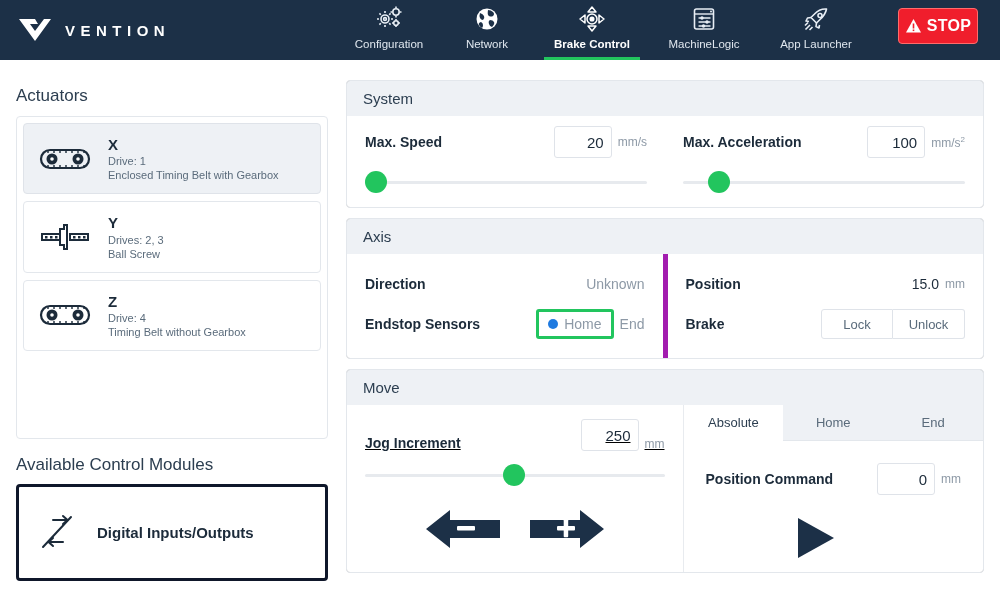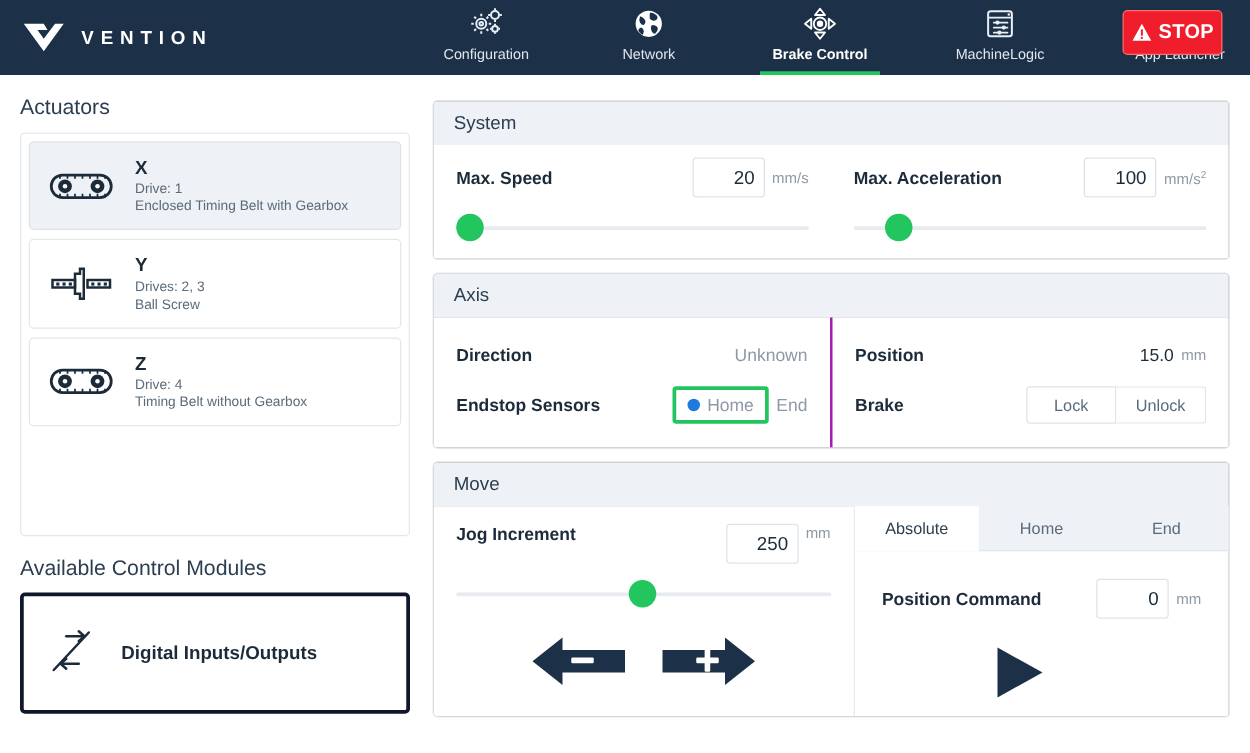--- a/index.html
+++ b/index.html
@@ -27,21 +27,20 @@
     font-weight: bold;
     letter-spacing: 5.5px;
   }
   .nav-items {
     position: absolute;
     left: 340px;
     top: 0;
     height: 60px;
     display: flex;
     align-items: flex-start;
-    gap: 32px;
   }
   .nav-item {
     position: relative;
     height: 60px;
     width: 98px;
     padding-top: 4px;
     display: flex;
     flex-direction: column;
     align-items: center;
     justify-content: flex-start;
@@ -79,21 +78,21 @@
   }
   .stop-btn .stop-text {
     color: #ffffff;
     font-size: 16px;
     font-weight: bold;
     letter-spacing: 0.3px;
   }
 
   
   .page { display: flex; padding: 0 16px; gap: 18px; }
-  .sidebar { width: 312px; padding-top: 16px; }
+  .sidebar { width: 312px; padding-top: 26px; }
   .main { flex: 1; padding-top: 20px; }
 
   .section-title {
     font-size: 17px;
     color: #2c3e50;
     margin-bottom: 10px;
   }
 
   
   .actuator-box {
@@ -178,21 +177,21 @@
     top: 0;
     width: 22px; height: 22px;
     border-radius: 50%;
     background: #22c55e;
     cursor: pointer;
   }
 
   
   .axis-body { display: flex; }
   .axis-col { flex: 1; padding: 10px 18px 14px 18px; }
-  .axis-col.left { border-right: 2px solid #a21caf; }
+  .axis-col.left { border-right: 5px solid #a21caf; }
   .axis-row { display: flex; align-items: center; height: 40px; }
   .axis-label { font-size: 14px; font-weight: bold; color: #1c2b3a; }
   .axis-value { margin-left: auto; font-size: 14px; color: #8d99a6; }
   .pos-value { margin-left: auto; font-size: 14px; color: #1c2b3a; }
   .endstop-wrap { margin-left: auto; display: flex; align-items: center; gap: 6px; }
   .endstop-home {
     display: flex; align-items: center; gap: 6px;
     border: 3px solid #22c55e;
     border-radius: 3px;
     padding: 4px 9px;
@@ -210,21 +209,21 @@
     color: #5a6b7b;
     cursor: pointer;
   }
   .btn-group button:first-child { border-radius: 3px 0 0 3px; }
   .btn-group button:last-child { border-radius: 0 3px 3px 0; border-left: none; }
 
   
   .move-body { display: flex; }
   .move-left { flex: 1; padding: 14px 18px 16px 18px; border-right: 1px solid #e8ebef; }
   .move-right { flex: 1; }
-  .jog-row { display: flex; align-items: flex-start; }
+  .jog-row { display: flex; align-items: flex-end; text-decoration: underline; }
   .jog-label { font-size: 14px; font-weight: bold; color: #1c2b3a; }
   .jog-buttons { display: flex; justify-content: center; gap: 26px; margin-top: 20px; }
   .jog-btn { cursor: pointer; }
 
   .tabs { display: flex; background: #eef1f5; border-bottom: 1px solid #e3e7ec; }
   .tab {
     flex: 1;
     text-align: center;
     padding: 10px 0;
     font-size: 13px;

